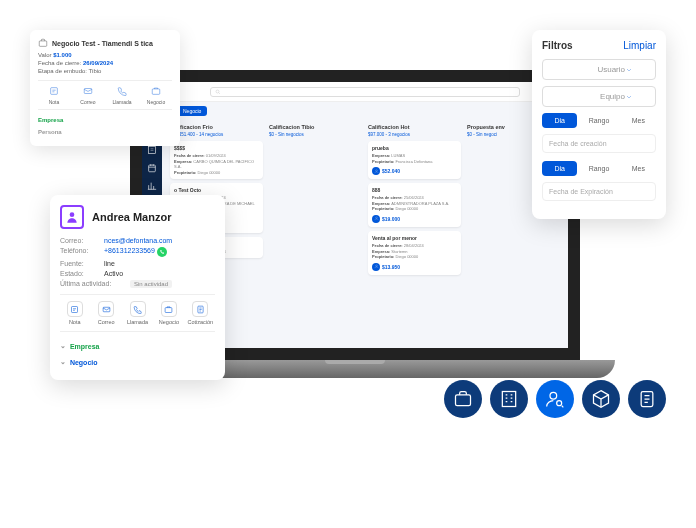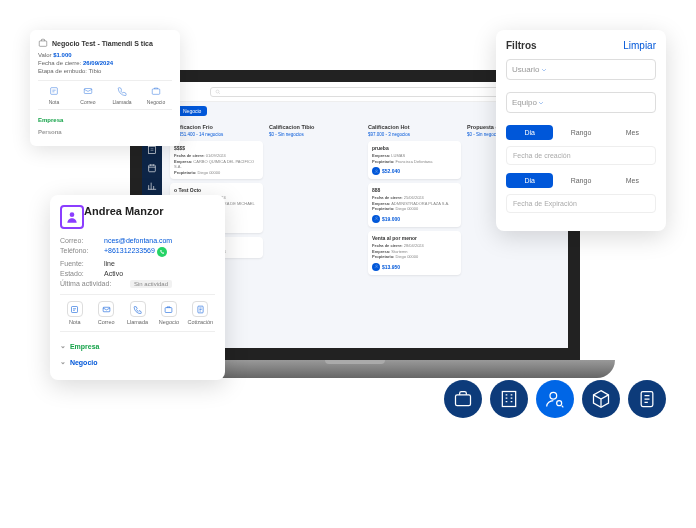--- a/index.html
+++ b/index.html
@@ -50,21 +50,21 @@
 .popup-deal-actions { display: flex; gap: 2px; margin: 6px 0 4px; border-top: 1px solid #eee; border-bottom: 1px solid #eee; padding: 4px 0; }
 .action { flex: 1; text-align: center; }
 .action-icon { width: 12px; height: 12px; margin: 0 auto 2px; display: flex; align-items: center; justify-content: center; }
 .action-icon svg { width: 10px; height: 10px; stroke: #0057d9; fill: none; }
 .action-label { font-size: 5px; color: #666; }
 .popup-section { font-size: 6px; color: #16a34a; font-weight: 600; padding: 3px 0; }
 .popup-section.muted { color: #999; }
 
 
 .popup-contact { position: absolute; left: 50px; top: 195px; width: 175px; background: #fff; border-radius: 8px; box-shadow: 0 6px 24px rgba(0,0,0,0.15); padding: 10px; font-size: 8px; z-index: 10; }
-.contact-header { display: flex; align-items: flex-start; gap: 0; margin-bottom: 8px; }
+.contact-header { display: flex; align-items: center; gap: 8px; margin-bottom: 8px; }
 .avatar { width: 24px; height: 24px; border: 2px solid #8b3dff; border-radius: 4px; display: flex; align-items: center; justify-content: center; }
 .avatar svg { width: 14px; height: 14px; fill: #8b3dff; }
 .contact-name { font-weight: 700; font-size: 11px; color: #222; }
 .contact-field { font-size: 7px; margin: 3px 0; display: flex; }
 .contact-field .lbl { color: #888; width: 44px; }
 .contact-field .val { color: #333; }
 .contact-field .link { color: #0057d9; }
 .whatsapp { display: inline-flex; width: 10px; height: 10px; background: #25d366; border-radius: 50%; align-items: center; justify-content: center; margin-left: 2px; vertical-align: middle; }
 .whatsapp svg { width: 6px; height: 6px; fill: #fff; }
 .badge-sm { display: inline-block; background: #f1f1f1; color: #888; padding: 1px 4px; border-radius: 2px; font-size: 6px; }
@@ -72,25 +72,25 @@
 .c-action { flex: 1; text-align: center; }
 .c-action-icon { width: 16px; height: 16px; border: 1px solid #ddd; border-radius: 4px; margin: 0 auto 2px; display: flex; align-items: center; justify-content: center; }
 .c-action-icon svg { width: 9px; height: 9px; stroke: #0057d9; fill: none; stroke-width: 1.5; }
 .c-action-label { font-size: 5.5px; color: #666; }
 .contact-section { font-size: 7px; padding: 4px 0; display: flex; align-items: center; gap: 4px; }
 .contact-section .chev { color: #999; }
 .contact-section.green { color: #16a34a; font-weight: 600; }
 .contact-section.blue { color: #0057d9; font-weight: 600; }
 
 
-.popup-filters { position: absolute; right: 30px; top: 30px; width: 170px; background: #fff; border-radius: 8px; box-shadow: 0 6px 24px rgba(0,0,0,0.15); padding: 10px; font-size: 8px; z-index: 10; }
+.popup-filters { position: absolute; right: 30px; top: 30px; width: 134px; background: #fff; border-radius: 8px; box-shadow: 0 6px 24px rgba(0,0,0,0.15); padding: 10px; font-size: 8px; z-index: 10; }
 .filters-header { display: flex; justify-content: space-between; align-items: center; margin-bottom: 8px; }
 .filters-title { font-weight: 600; font-size: 10px; color: #333; }
 .filters-clear { color: #0057d9; font-size: 10px; cursor: pointer; }
-.select { border: 1px solid #ddd; border-radius: 4px; padding: 5px 5px; font-size: 8px; color: #999; margin-bottom: 12px; display: flex; justify-content: flex-start; align-items: center; }
+.select { border: 1px solid #ddd; border-radius: 4px; padding: 5px 22px; font-size: 8px; color: #999; margin-bottom: 6px; display: flex; justify-content: flex-end; align-items: center; }
 .select svg { width: 8px; height: 8px; stroke: #0057d9; fill: none; }
 .seg { display: flex; gap: 4px; margin-bottom: 6px; }
 .seg-btn { flex: 1; text-align: center; padding: 4px 2px; border-radius: 4px; font-size: 7px; color: #666; cursor: pointer; }
 .seg-btn.active { background: #0057d9; color: #fff; }
 .date-input { border: 1px solid #eee; border-radius: 4px; padding: 5px 6px; font-size: 7px; color: #aaa; margin-bottom: 8px; }
 
 
 .circles { position: absolute; right: 30px; bottom: 110px; display: flex; gap: 8px; z-index: 8; }
 .circle { width: 38px; height: 38px; background: #0d3b7a; border-radius: 50%; display: flex; align-items: center; justify-content: center; }
 .circle.accent { background: #0066e6; }

